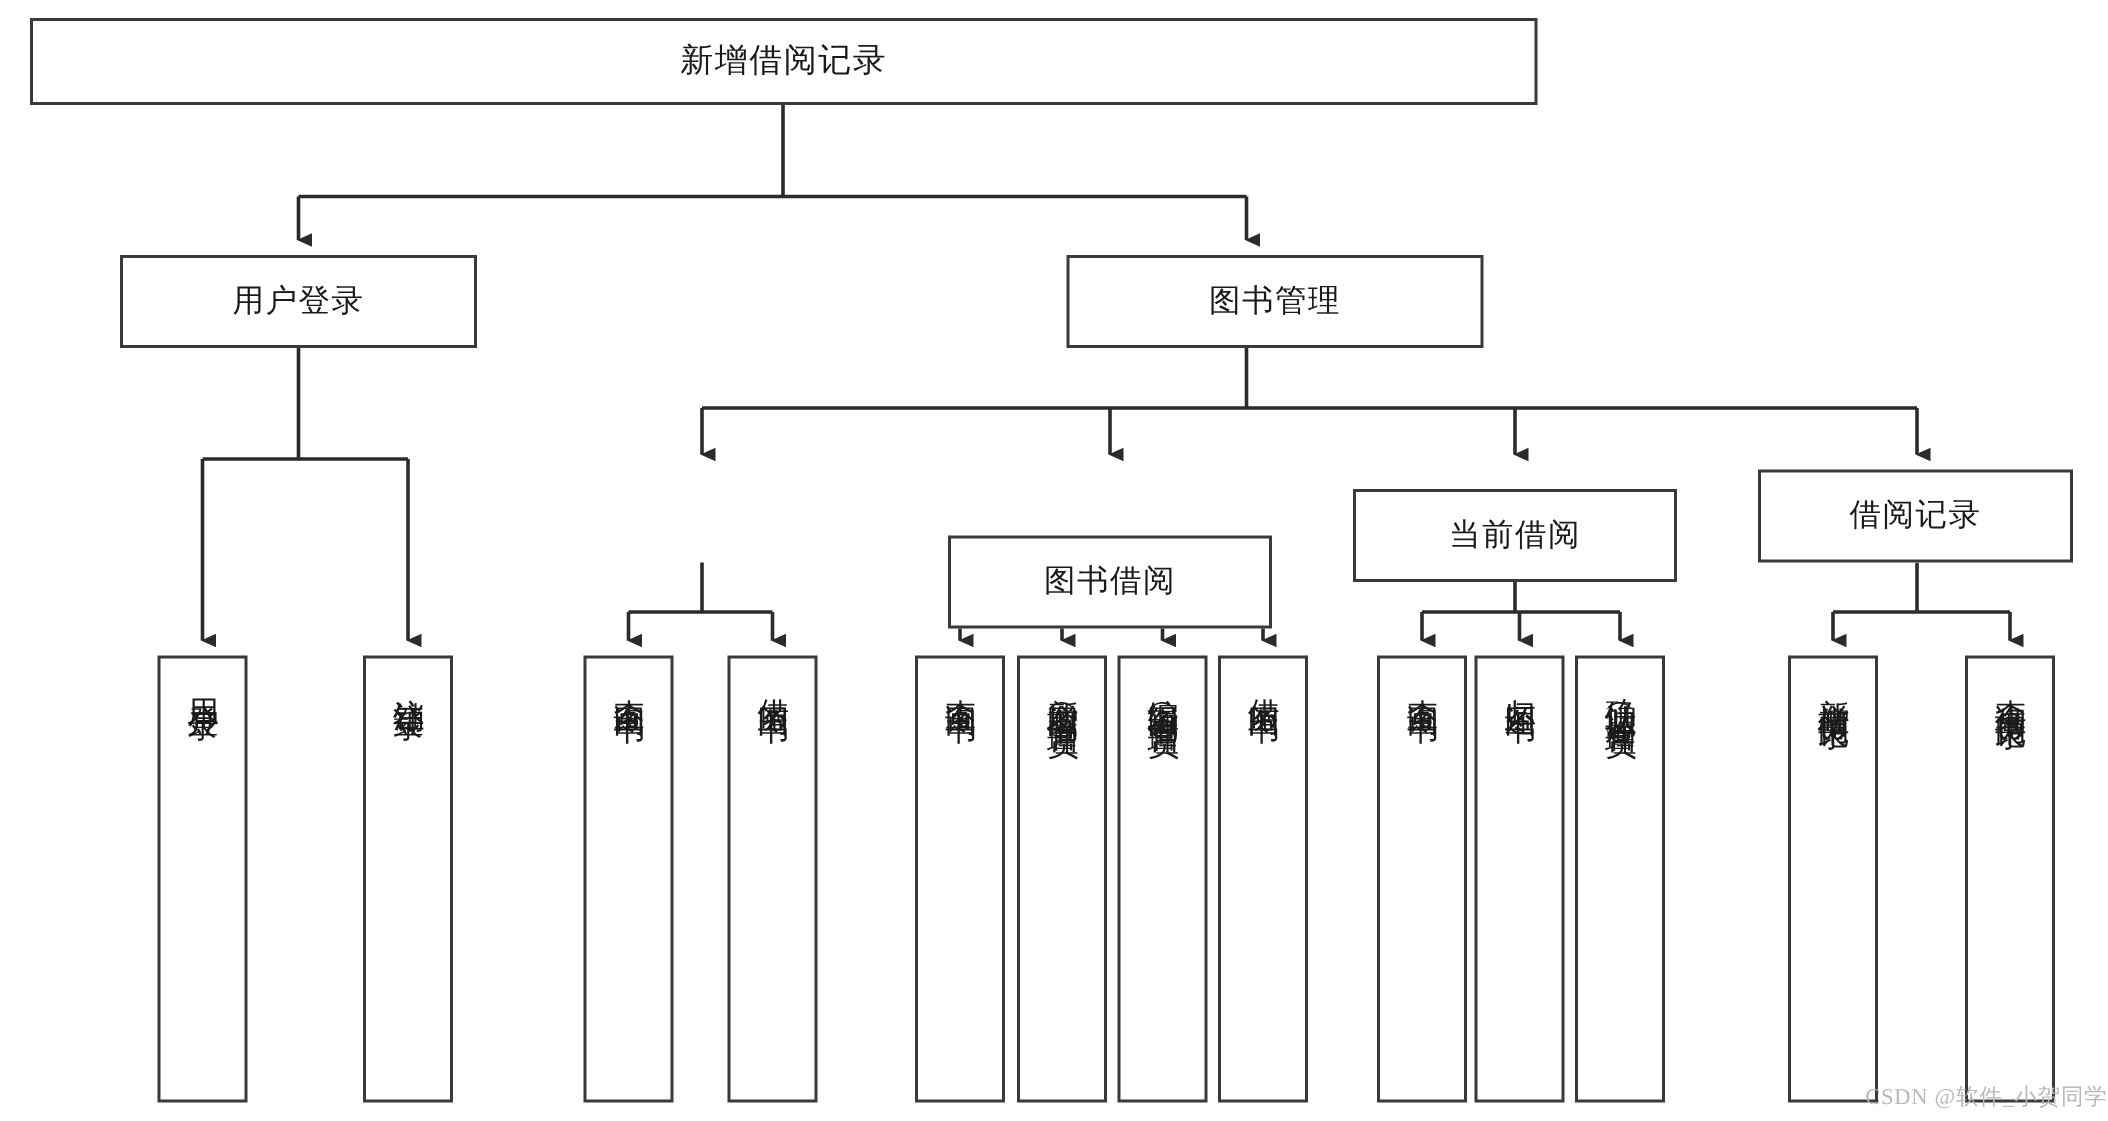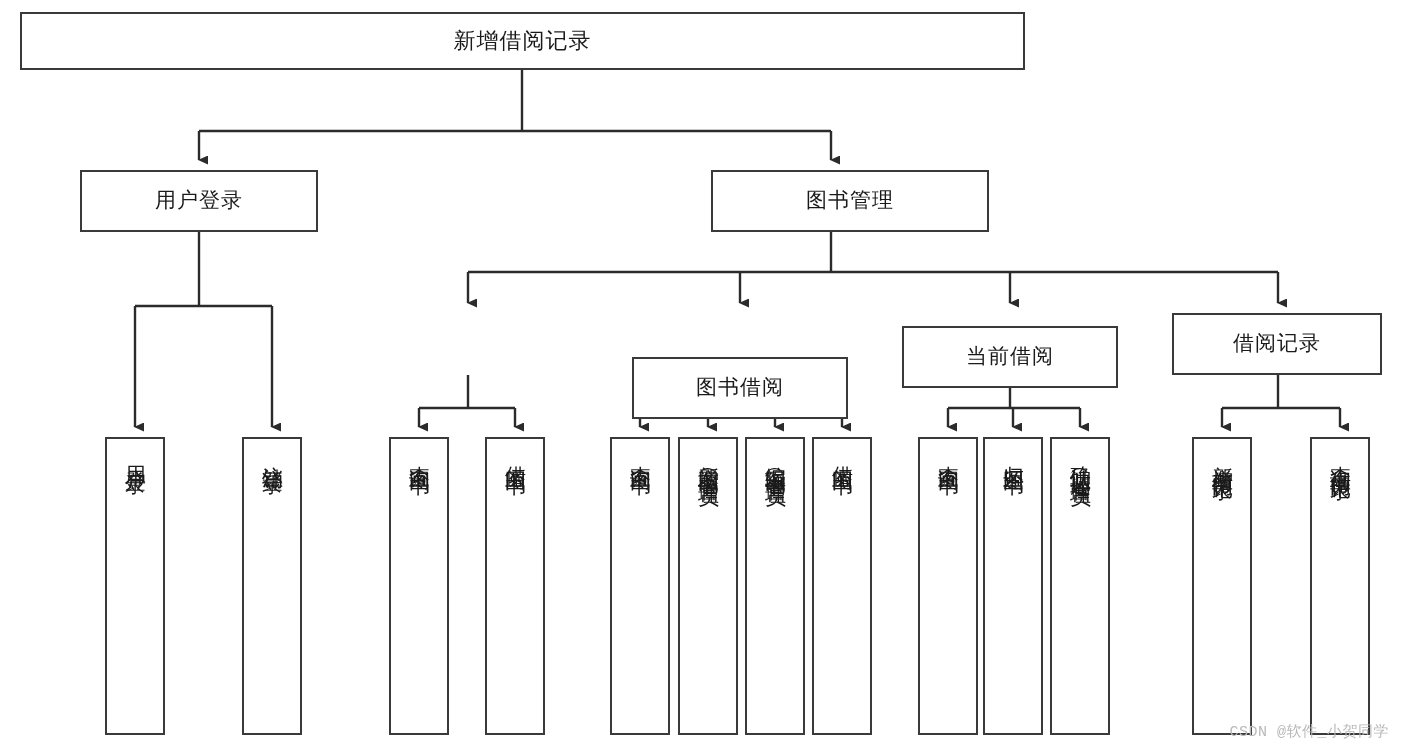--- a/index.html
+++ b/index.html
@@ -52,27 +52,27 @@
     font-size: 21px;
     letter-spacing: 3px;
     line-height: 1;
     white-space: nowrap;
   }
   #root-node .node-label {
     font-size: 22px;
   }
   .watermark {
     position: absolute;
-    right: 16px;
+    right: 0;
     bottom: 6px;
     font-size: 15px;
     color: #b9b9b9;
     letter-spacing: 0.5px;
     white-space: nowrap;
-    font-family: Liberation Mono, monospace;
+    font-family: Liberation Serif, serif;
   }
 </style>
 </head>
 <body>
 
 <div id="diagram-root">
 
   <svg class="connectors" viewBox="0 0 1405 747" xmlns="http://www.w3.org/2000/svg">
     <defs>
       <marker id="arrowhead" markerWidth="9" markerHeight="10" refX="4.5" refY="9" orient="auto" markerUnits="userSpaceOnUse">

